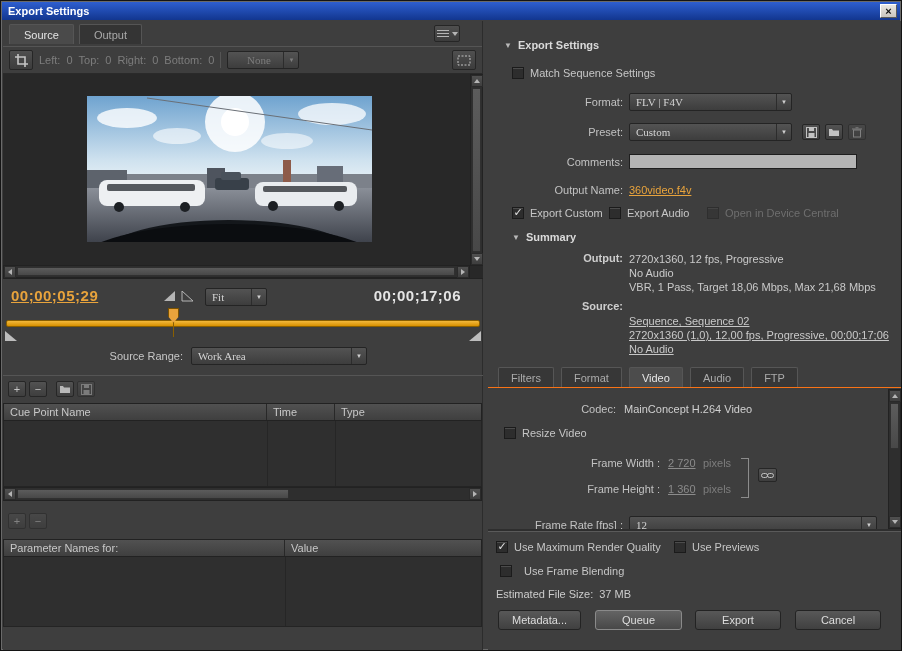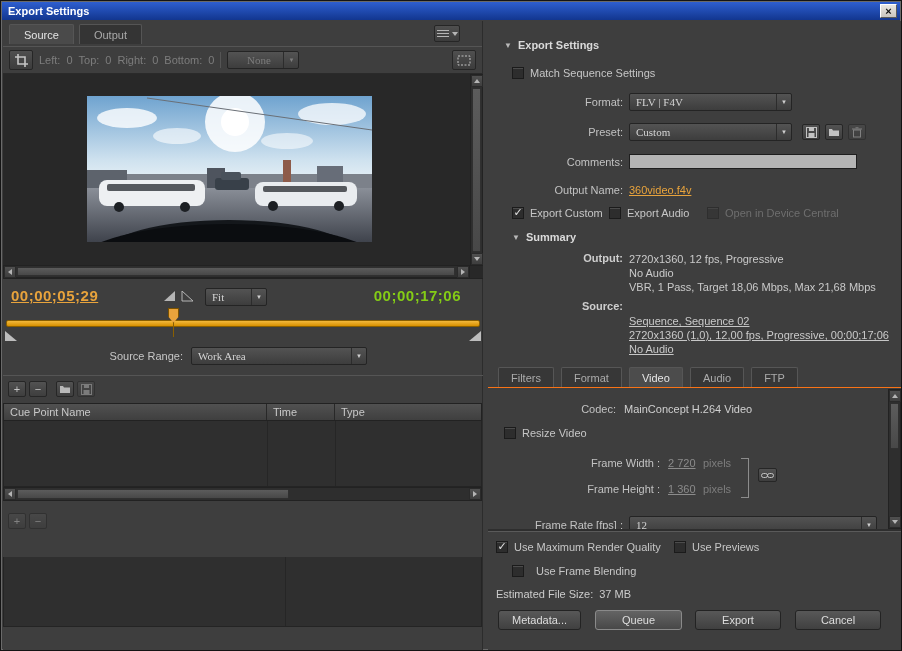--- a/index.html
+++ b/index.html
@@ -34,21 +34,21 @@
   .sb{background:#2e2e2e;border:1px solid #222;position:absolute;}
   .sbthumb{position:absolute;background:linear-gradient(#5c5c5c,#484848);border:1px solid #303030;border-radius:1px;}
   .sbbtn{position:absolute;width:12px;height:12px;background:linear-gradient(#505050,#3e3e3e);border:1px solid #2a2a2a;display:flex;align-items:center;justify-content:center;}
   .t-l{width:0;height:0;border-top:3px solid transparent;border-bottom:3px solid transparent;border-right:4px solid #b5b5b5;}
   .t-r{width:0;height:0;border-top:3px solid transparent;border-bottom:3px solid transparent;border-left:4px solid #b5b5b5;}
   .t-u{width:0;height:0;border-left:3px solid transparent;border-right:3px solid transparent;border-bottom:4px solid #b5b5b5;}
   .t-d{width:0;height:0;border-left:3px solid transparent;border-right:3px solid transparent;border-top:4px solid #b5b5b5;}
   
   .tc{font-size:15px;font-weight:bold;letter-spacing:0.5px;}
   .tc.cur{color:#e8a33c;text-decoration:underline;}
-  .tc.dur{color:#84cc16;text-align:center;}
+  .tc.dur{color:#e5e5e5;text-align:center;}
   
   .tlbar{position:absolute;left:3px;right:3px;top:9px;height:7px;background:linear-gradient(#f3b93c,#d89000);border:1px solid #8a5f00;border-radius:2px;}
   .playhead{position:absolute;top:-3px;width:11px;height:15px;background:#e8a33c;border:1px solid #7a5200;clip-path:polygon(0 0,100% 0,100% 55%,50% 100%,0 55%);}
   .phline{position:absolute;top:12px;width:1px;height:14px;background:#8a5f00;}
   .cornertri{position:absolute;width:0;height:0;}
   
   .thead{position:absolute;left:0;width:479px;height:18px;background:linear-gradient(#515151,#3f3f3f);border:1px solid #222;display:flex;color:#c8c8c8;}
   .thcell{padding:2px 6px;border-right:1px solid #282828;overflow:hidden;white-space:nowrap;}
   .tbody{position:absolute;left:0;width:479px;background:#2f2f2f;border:1px solid #242424;border-top:none;}
   .colline{position:absolute;top:0;bottom:0;width:1px;background:#262626;}
@@ -262,20 +262,24 @@
           <span class="t-r"></span>
         </div>
     </div>
 
     <div class="iconbtn abs disabled" style="left:5px;top:492px;">
       <span>+</span>
     </div>
     <div class="iconbtn abs disabled" style="left:26px;top:492px;">
       <span>−</span>
     </div>
+    <div class="thead" style="top:518px;">
+      <span class="thcell" style="width:281px;">Parameter Names for:</span>
+      <span class="thcell" style="flex:1;border-right:none;">Value</span>
+    </div>
     <div class="tbody" style="top:536px;height:70px;">
       <span class="colline" style="left:281px;"></span>
     </div>
   </div>
 
   <div class="rpanel">
 
     <div class="abs" style="left:16px;top:18px;display:flex;align-items:center;">
       <span class="disc">▼</span>
       <span class="secttl">Export Settings</span>
@@ -423,21 +427,21 @@
       <div class="ckrow" style="left:8px;top:8px;">
         <span class="cb">
             <span>✓</span>
           </span>
         <span class="cklbl">Use Maximum Render Quality</span>
       </div>
       <div class="ckrow" style="left:186px;top:8px;">
         <span class="cb"></span>
         <span class="cklbl">Use Previews</span>
       </div>
-      <div class="ckrow" style="left:24px;top:32px;gap:12px;">
+      <div class="ckrow" style="left:12px;top:32px;gap:12px;">
         <span class="cb"></span>
         <span class="cklbl">Use Frame Blending</span>
       </div>
       <div class="abs" style="left:8px;top:56px;display:flex;gap:6px;">
         <span style="color:#cccccc;">Estimated File Size:</span>
         <span style="color:#cccccc;">37 MB</span>
       </div>
       <div class="pushbtn" style="left:10px;top:78px;width:83px;">Metadata...</div>
       <div class="pushbtn focused" style="left:107px;top:78px;width:87px;">Queue</div>
       <div class="pushbtn" style="left:207px;top:78px;width:86px;">Export</div>

